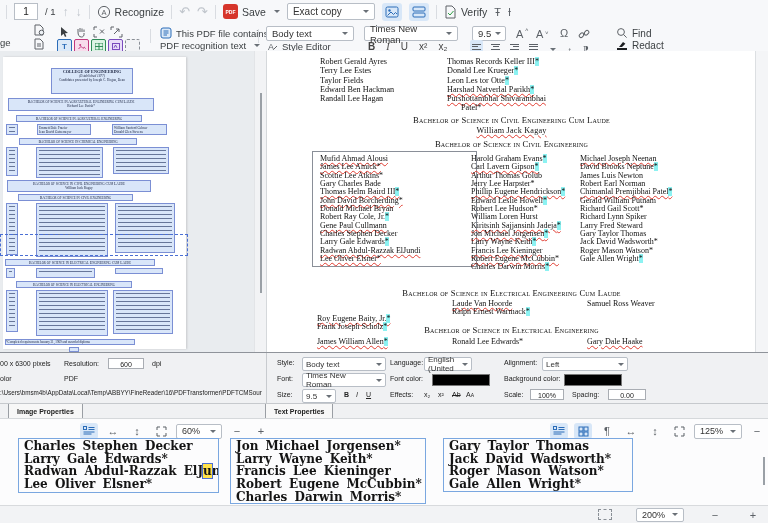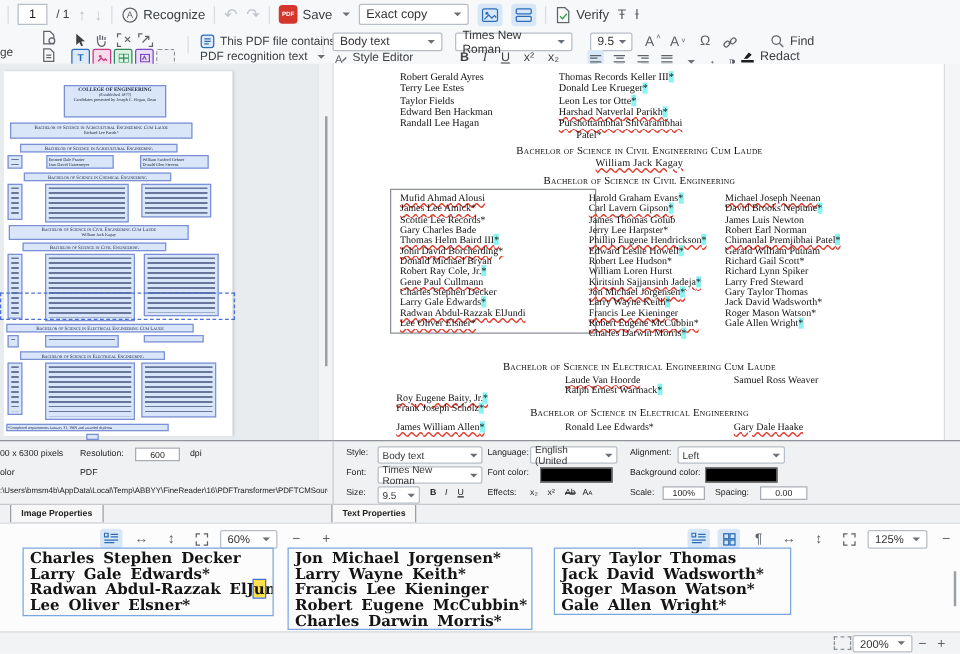--- a/index.html
+++ b/index.html
@@ -70,21 +70,21 @@
   .ztb{position:absolute;top:3px;height:18px;display:flex;align-items:center;gap:6px;}
   .zicon{display:inline-flex;align-items:center;justify-content:center;width:18px;height:16px;border-radius:3px;color:#5b6066;font-size:11px;}
   .excerpt{position:absolute;border:1px solid #7aa7e0;box-sizing:border-box;padding:1px 5px;
     font-family:"DejaVu Serif",serif;font-weight:bold;font-size:12px;line-height:12.7px;color:#141414;
     word-spacing:3px;white-space:nowrap;overflow:hidden;}
   .excerpt .nm{font-size:12px;line-height:12.7px;}
   .charhl{background:#ffe24a;outline:1px solid #4a6fd4;}
   .zscroll{position:absolute;right:3px;top:38px;width:2px;height:28px;background:#9aa0a6;}
   
   .statusbar{position:absolute;left:0;top:505px;width:768px;height:18px;background:#f2f3f5;border-top:1px solid #d8dadd;
-    display:flex;align-items:center;justify-content:flex-end;gap:1px;padding-right:8px;box-sizing:border-box;}
+    display:flex;align-items:center;justify-content:flex-end;gap:24px;padding-right:8px;box-sizing:border-box;}
   .dashicon{width:12px;height:9px;border:1px dashed #8a8f96;}
   svg{display:block;}
 </style>
 </head>
 <body>
 
 <div class="app">
 
   <div class="tb1">
     <span class="vsep"></span>
@@ -271,21 +271,21 @@
 
     <span class="abs tbtn" style="left:616px;top:4px">
       <span>
         <svg width="12" height="12" viewBox="0 0 12 12">
             <circle cx="5" cy="5" r="3.4" fill="none" stroke="#5f6368"></circle>
             <path d="M7.6 7.6 L10.6 10.6" stroke="#5f6368"></path>
           </svg>
       </span>
       <span style="font-size:10px">Find</span>
     </span>
-    <span class="abs tbtn" style="left:592px;top:17px">
+    <span class="abs tbtn" style="left:616px;top:17px">
       <span>
         <svg width="12" height="11" viewBox="0 0 12 11">
             <path d="M1 8 h10 v2 h-10 z" fill="#1c1e21"></path>
             <path d="M3 7 L7 2 l2.4 1.8 L6 7 z" fill="#1c1e21"></path>
           </svg>
       </span>
       <span style="font-size:10px">Redact</span>
     </span>
   </div>
 
@@ -397,36 +397,36 @@
     <div class="dochead" style="top:64px">Bachelor of Science in Civil Engineering Cum Laude</div>
     <div class="dochead" style="top:75px;font-variant:normal;font-size:8.2px">
         <div class="nm sq">William Jack Kagay</div>
       </div>
     <div class="dochead" style="top:88px">Bachelor of Science in Civil Engineering</div>
 
     <div class="selblock" style="left:45px;top:100px;width:163px;height:114px"></div>
     <div class="namecol" style="left:53px;top:104px">
         <div class="nm sq">Mufid Ahmad Alousi</div>
         <div class="nm sq">James Lee Amick*</div>
-        <div class="nm">Scottie Lee Records*</div>
+        <div class="nm">Scottie Lee Atkins*</div>
         <div class="nm">Gary Charles Bade</div>
         <div class="nm sq">Thomas Helm Baird III<span class="hl">*</span></div>
         <div class="nm sq">John David Borcherding*</div>
         <div class="nm">Donald Michael Bryan</div>
         <div class="nm">Robert Ray Cole, Jr.<span class="hl">*</span></div>
         <div class="nm sq">Gene Paul Cullmann</div>
         <div class="nm">Charles Stephen Decker</div>
         <div class="nm">Larry Gale Edwards<span class="hl">*</span></div>
         <div class="nm sq">Radwan Abdul-Razzak ElJundi</div>
         <div class="nm sq">Lee Oliver Elsner*</div>
       </div>
     <div class="namecol" style="left:204px;top:104px">
         <div class="nm">Harold Graham Evans<span class="hl">*</span></div>
         <div class="nm sq">Carl Lavern Gipson<span class="hl">*</span></div>
-        <div class="nm">James Thomas Golub</div>
+        <div class="nm">Arthur Thomas Golub</div>
         <div class="nm">Jerry Lee Harpster*</div>
         <div class="nm sq">Phillip Eugene Hendrickson<span class="hl">*</span></div>
         <div class="nm">Edward Leslie Howell<span class="hl">*</span></div>
         <div class="nm">Robert Lee Hudson*</div>
         <div class="nm">William Loren Hurst</div>
         <div class="nm sq">Kiritsinh Sajjansinh Jadeja<span class="hl">*</span></div>
         <div class="nm sq">Jon Michael Jorgensen<span class="hl">*</span></div>
         <div class="nm">Larry Wayne Keith<span class="hl">*</span></div>
         <div class="nm sq">Francis Lee Kieninger</div>
         <div class="nm sq">Robert Eugene McCubbin*</div>
@@ -485,21 +485,21 @@
     <span class="abs pval" style="left:0;top:22px">olor</span>
     <span class="abs pval" style="left:64px;top:22px">PDF</span>
     <span class="abs pval" style="left:0;top:36px;width:262px;font-size:6.3px;white-space:nowrap;overflow:hidden">:\Users\bmsm4b\AppData\Local\Temp\ABBYY\FineReader\16\PDFTransformer\PDFTCMSourceIm...</span>
 
     <span class="abs plbl" style="left:277px;top:6px">Style:</span>
     <span class="abs sel sel2" style="left:302px;top:4px;width:84px">
       <span>Body text</span>
         <i class="car"></i>
     </span>
     <span class="abs plbl" style="left:390px;top:6px">Language:</span>
-    <span class="abs sel sel2" style="left:424px;top:4px;width:70px">
+    <span class="abs sel sel2" style="left:424px;top:4px;width:48px">
       <span>English (United</span>
         <i class="car"></i>
     </span>
     <span class="abs plbl" style="left:504px;top:6px">Alignment:</span>
     <span class="abs sel sel2" style="left:542px;top:4px;width:86px">
       <span>Left</span>
         <i class="car"></i>
     </span>
 
     <span class="abs plbl" style="left:277px;top:22px">Font:</span>

